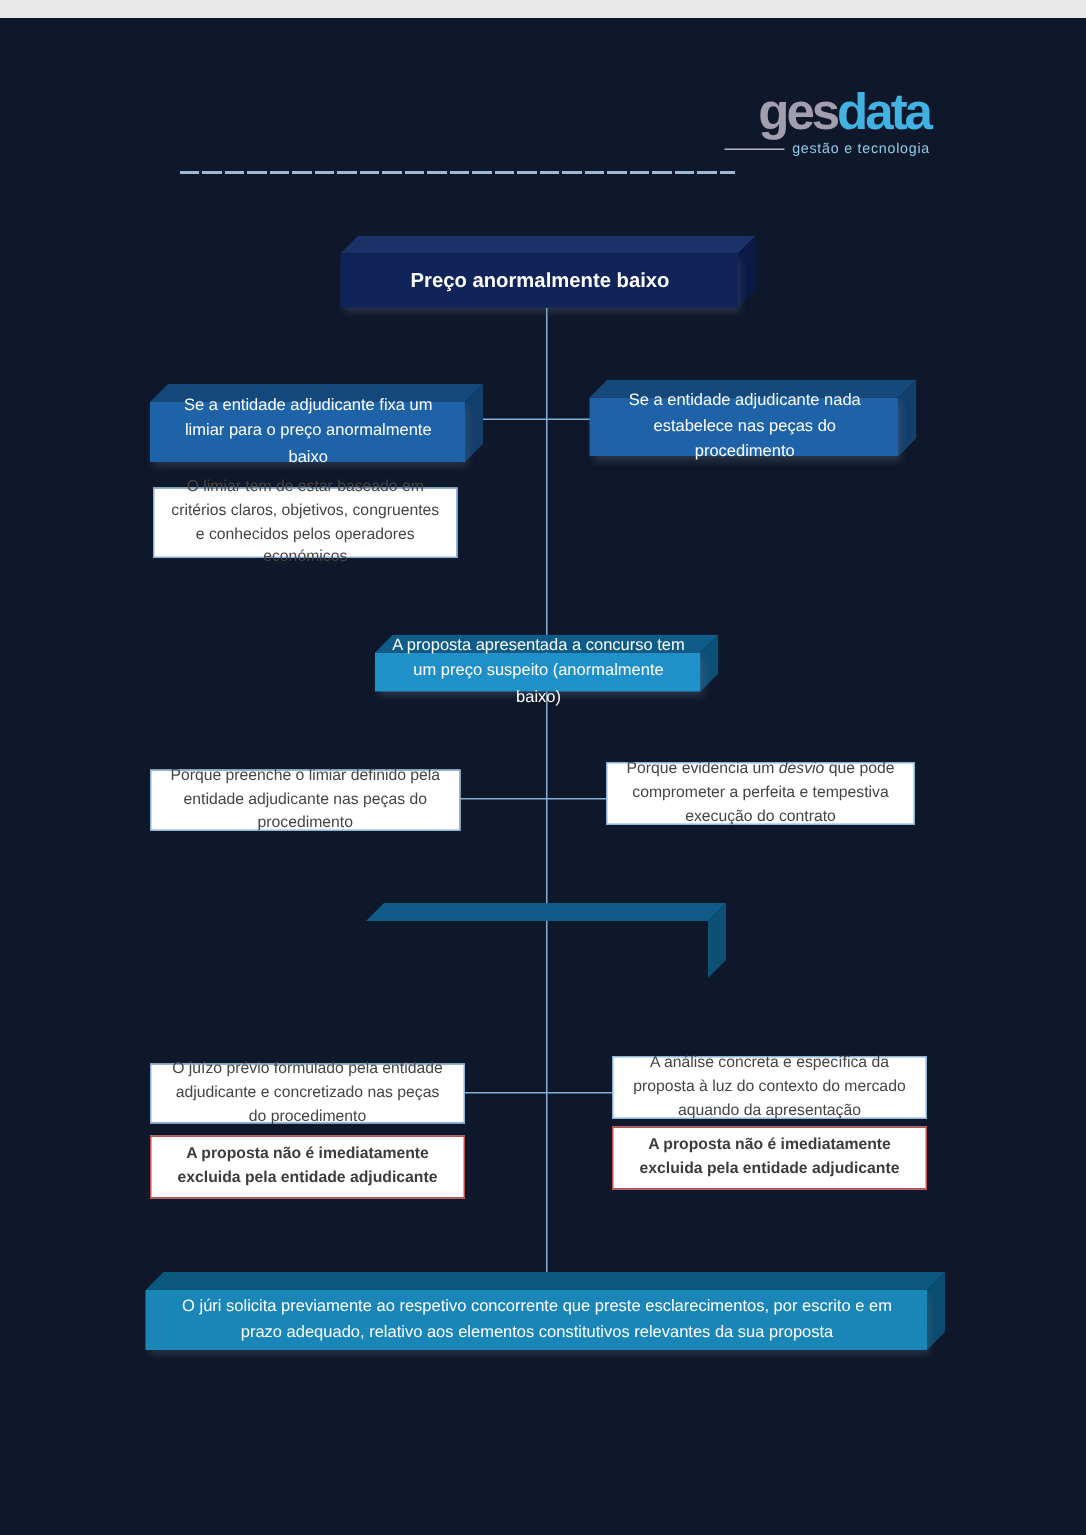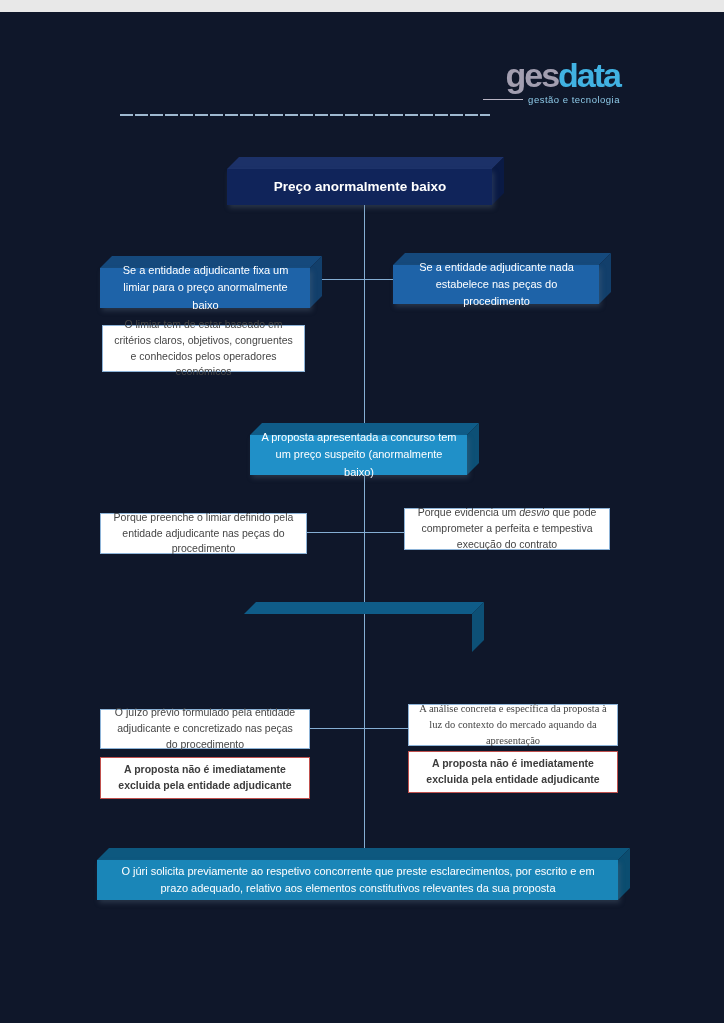--- a/index.html
+++ b/index.html
@@ -41,35 +41,35 @@
   .c-teal{--front:#1a86b8;--top:#0d587f;--side:#0b4d70;}
   .cube .face.top{background:var(--top);}
   .cube .face.side{background:var(--side);}
   .cube .face.front{background:var(--front);padding-left:11px;}
 
   .title-cube{left:227px;top:145px;width:277px;height:48px;}
   .title-cube .cube-text{font-size:13.5px;font-weight:700;}
 
   .cube-branch-left{left:100px;top:244px;width:222px;height:52px;}
   .cube-branch-right{left:393px;top:241px;width:218px;height:51px;}
-  .cube-suspect{left:250px;top:411px;width:229px;height:52px;}
+  .cube-suspect{left:250px;top:411px;width:229px;height:38px;}
   .cube-basis{left:244px;top:590px;width:240px;height:50px;}
   .cube-jury{left:97px;top:836px;width:533px;height:52px;}
 
   
   .note{position:absolute;background:#ffffff;border:1px solid #8db3d7;
     display:flex;align-items:center;justify-content:center;text-align:center;
     font-size:10.5px;color:#454545;line-height:1.5;padding:16px 10px;box-sizing:border-box;}
   .note.red{border-color:#c0504d;font-weight:700;color:#3c3c3c;}
 
   .note-threshold{left:102px;top:313px;width:203px;height:47px;}
   .note-reason-left{left:100px;top:501px;width:207px;height:41px;}
   .note-reason-right{left:404px;top:496px;width:206px;height:42px;}
   .note-judgment-left{left:100px;top:697px;width:210px;height:40px;}
-  .note-analysis-right{left:408px;top:692px;width:210px;height:42px;font-family:Liberation Serif, serif;}
+  .note-analysis-right{left:408px;top:692px;width:210px;height:42px;}
   .note-excluded-left{left:100px;top:745px;width:210px;height:42px;}
   .note-excluded-right{left:408px;top:739px;width:210px;height:42px;}
 
   
   .vline{position:absolute;width:1px;background:#85aed3;}
   .hline{position:absolute;height:1px;background:#85aed3;}
   .spine{left:364px;top:193px;height:643px;}
   .conn1{left:322px;top:267px;width:75px;}
   .conn2{left:307px;top:520px;width:97px;}
   .conn3{left:310px;top:716px;width:98px;}

